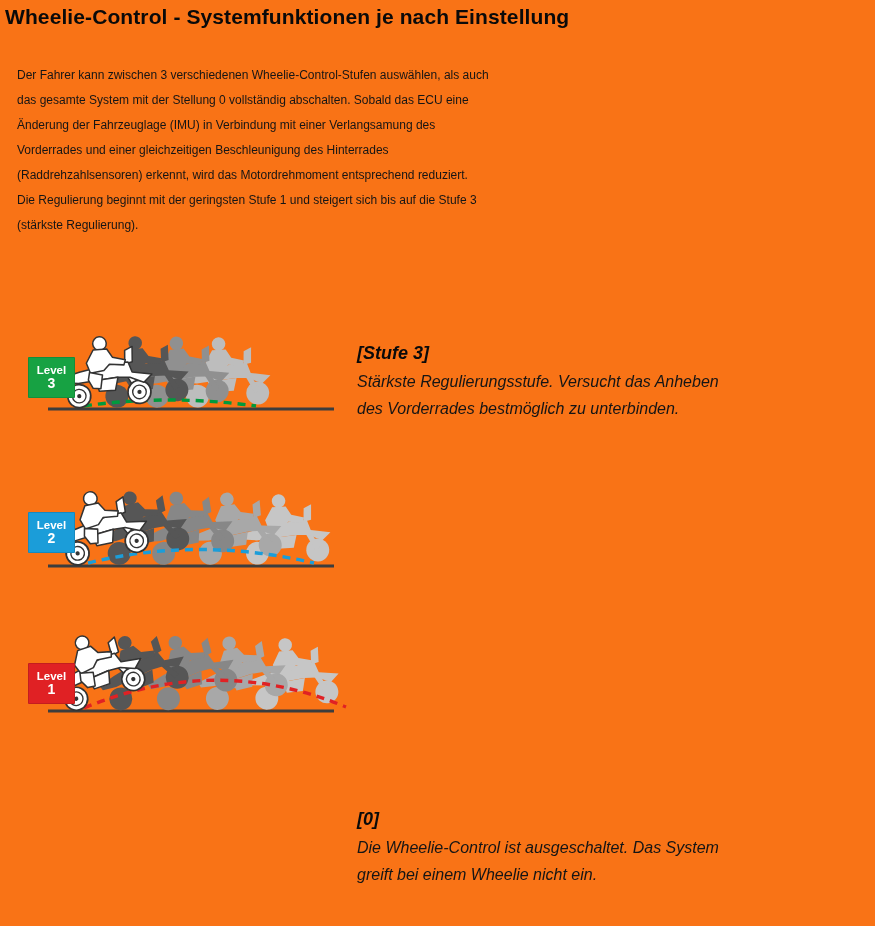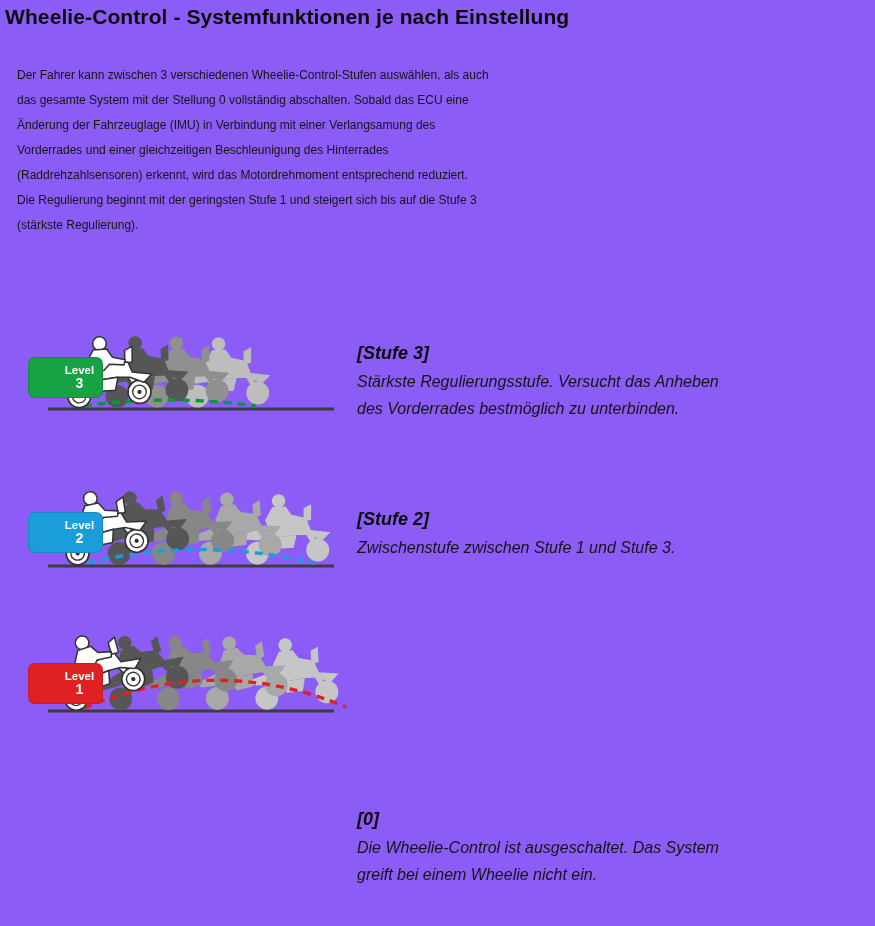--- a/index.html
+++ b/index.html
@@ -1,38 +1,37 @@
 <!DOCTYPE html>
 <html><head>
 <meta charset="utf-8">
 <style>
   html,body { margin:0; padding:0; background:#fff; }
   .page {
-    position:relative; width:875px; height:926px; background:#8b5cf6;
+    position:relative; width:875px; height:926px; background:#f97316;
     font-family:"Liberation Sans","DejaVu Sans",sans-serif; color:#111;
     overflow:hidden;
   }
   .title {
     position:absolute; left:5px; top:5px; margin:0;
     font-size:21px; font-weight:700; letter-spacing:0.1px; color:#0a0a0a;
   }
   .intro {
     position:absolute; left:5px; top:51px; width:862px; margin:12px;
     font-size:12px; line-height:25px; white-space:pre-line; color:#151515;
   }
   .illus { position:absolute; left:18px; width:340px; height:100px; }
   .illus svg { display:block; }
   .traj { fill:none; stroke:var(--traj,#888); stroke-width:3.4; stroke-dasharray:8 6; }
   .ground { stroke:#3d3d3d; stroke-width:3; }
   .badge {
-    position:absolute; left:10px; width:47px; height:41px; border-radius:7px;
+    position:absolute; left:10px; width:47px; height:41px; border-radius:1px;
     background:var(--badge,#999); color:#fff; display:flex; flex-direction:column;
     align-items:center; justify-content:center; line-height:1.05; font-weight:700;
     box-shadow: inset 0 0 0 1px rgba(0,0,0,0.12);
-    padding-left: 28px;
   }
   .badge .lbl { font-size:11.5px; }
   .badge .num { font-size:14px; }
   .txt { position:absolute; left:357px; width:508px;font-style:italic; }
   .hd { font-size:18px; font-weight:700; line-height:27px; color:#0a0a0a; }
   .ds { font-size:16px; line-height:27px; white-space:pre-line; margin-top:1px; color:#151515; }
 </style>
 </head>
 <body>
 
@@ -107,24 +106,20 @@
       <use href="#bike-ghost" fill="#878787" transform="translate(126,13.2) scale(0.85) rotate(-12 26 88)"></use>
       <use href="#bike-ghost" fill="#565656" transform="translate(82,13.2) scale(0.85) rotate(-14 26 88)"></use>
       <path class="traj" d="M70,86 Q180,59 296,86"></path>
       <use href="#bike-main" transform="translate(40,13.2) scale(0.85) rotate(-12 26 88)"></use>
     </svg>
     <div class="badge" style="top: 35px; --badge: #1b9dd9;">
       <span class="lbl">Level</span>
       <span class="num">2</span>
     </div>
   </div>
-  <div class="txt" style="top:506px">
-    <div class="hd">[Stufe 2]</div>
-    <div class="ds">Zwischenstufe zwischen Stufe 1 und Stufe 3.</div>
-  </div>
 
   <div class="illus" style="top: 622px; --traj: #e02124;">
     <svg width="340" height="100" viewBox="0 0 340 100">
       <line class="ground" x1="30" y1="89" x2="316" y2="89"></line>
       <use href="#bike-ghost" fill="#c6c6c6" transform="translate(228,13.2) scale(0.85) rotate(-6 26 88)"></use>
       <use href="#bike-ghost" fill="#a8a8a8" transform="translate(180,13.2) scale(0.85) rotate(-13 26 88)"></use>
       <use href="#bike-ghost" fill="#878787" transform="translate(132,13.2) scale(0.85) rotate(-18 26 88)"></use>
       <use href="#bike-ghost" fill="#565656" transform="translate(85,13.2) scale(0.85) rotate(-21 26 88)"></use>
       <path class="traj" d="M66,86 Q198,31 328,85"></path>
       <use href="#bike-main" transform="translate(40,13.2) scale(0.85) rotate(-19 26 88)"></use>

